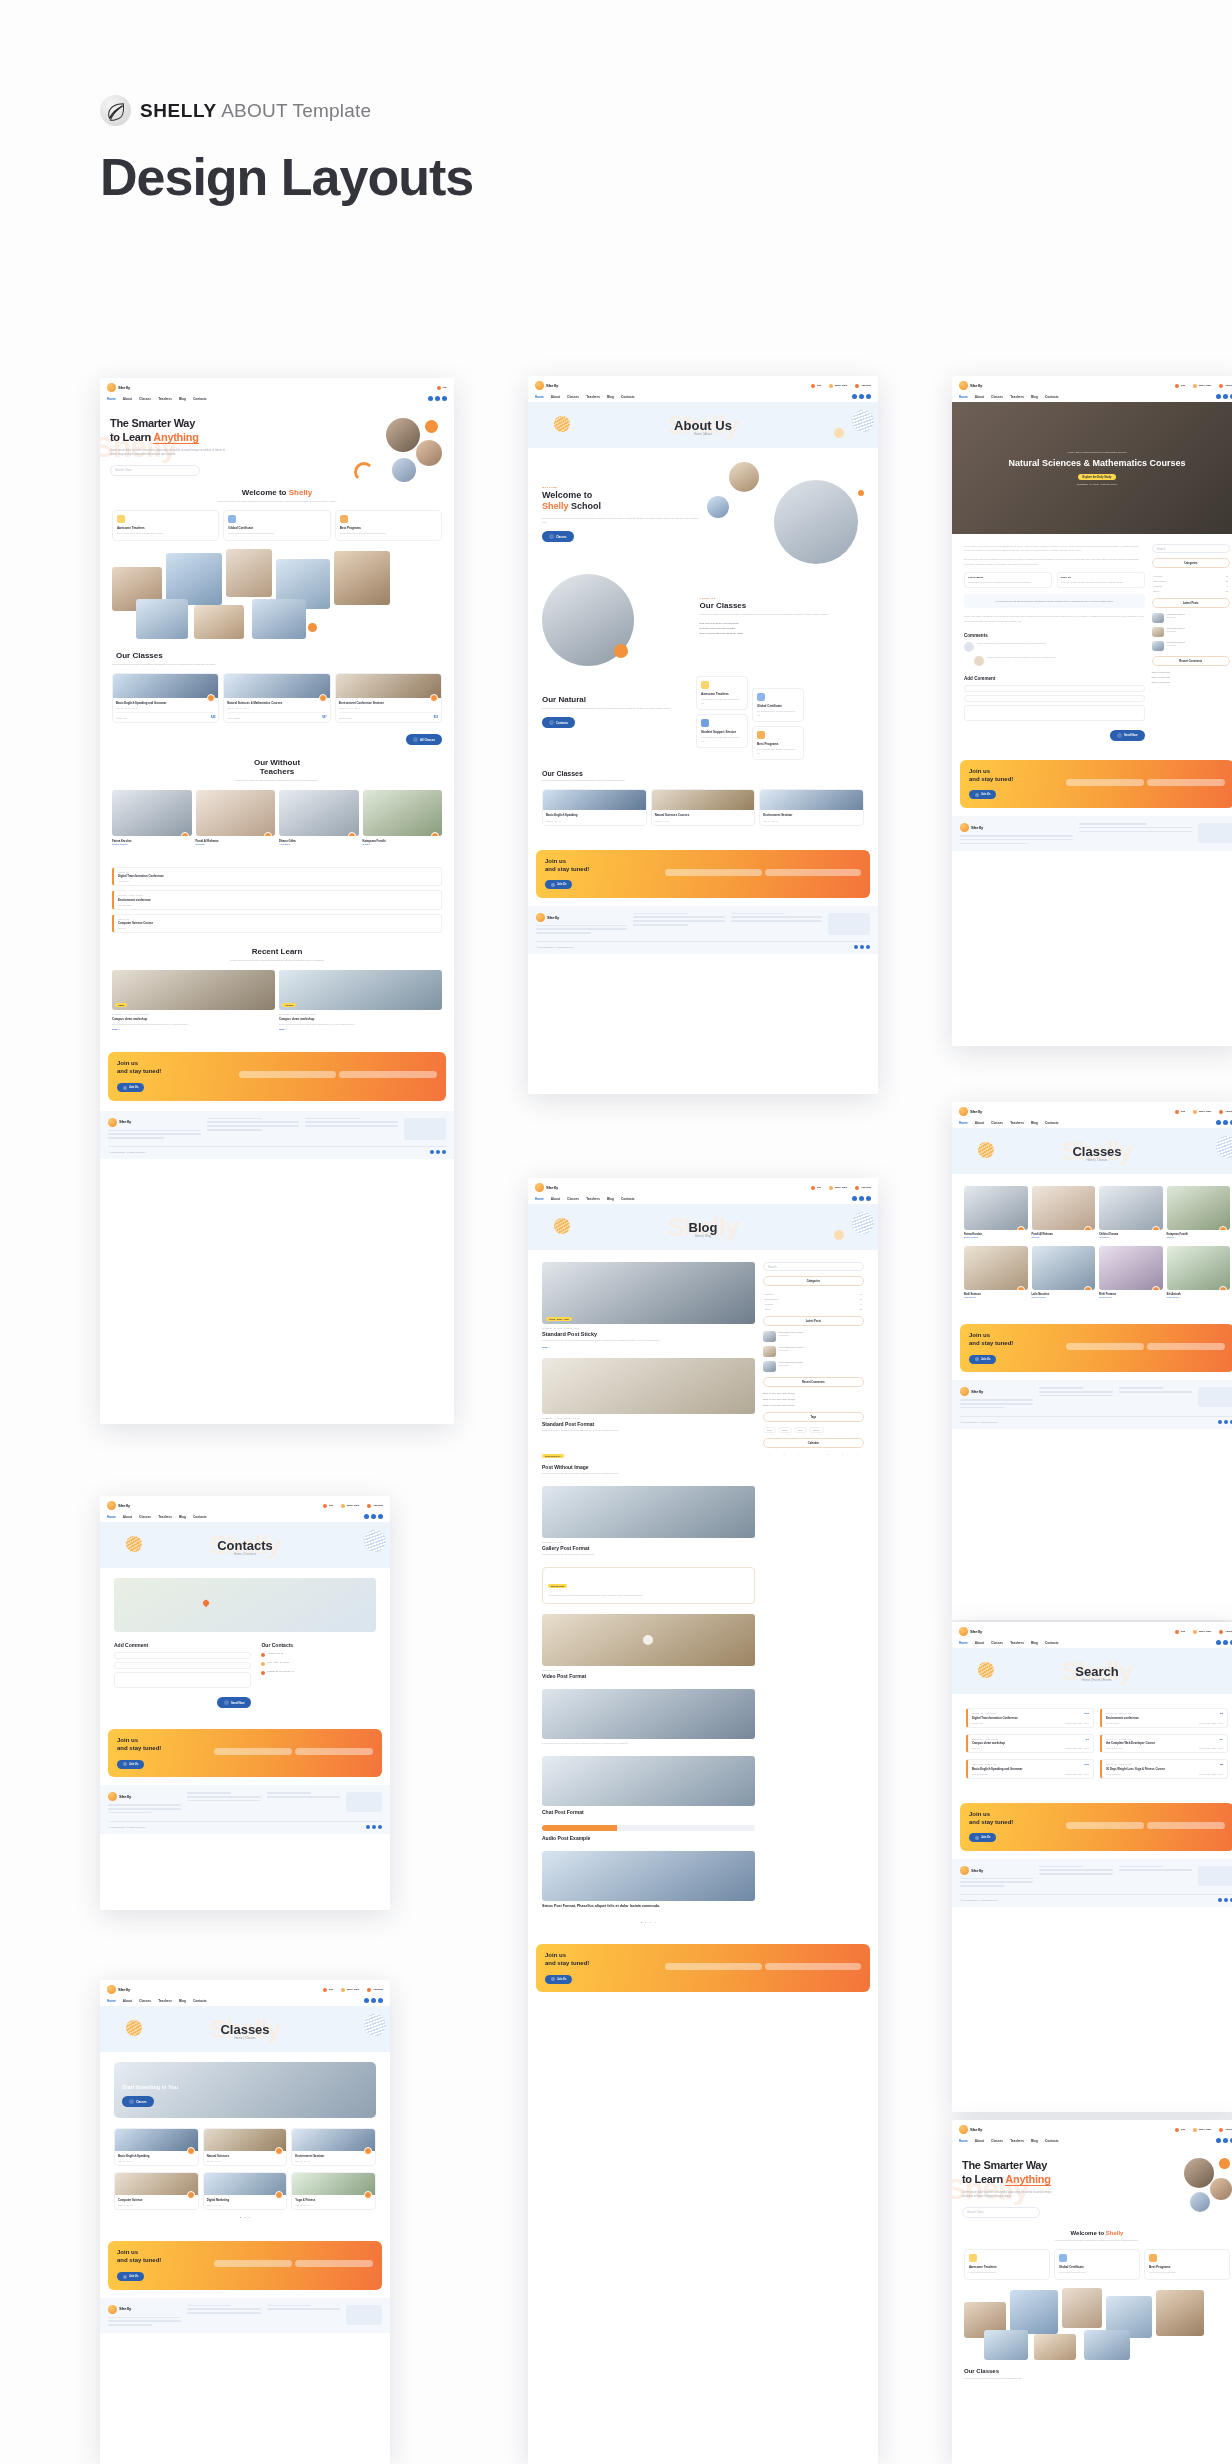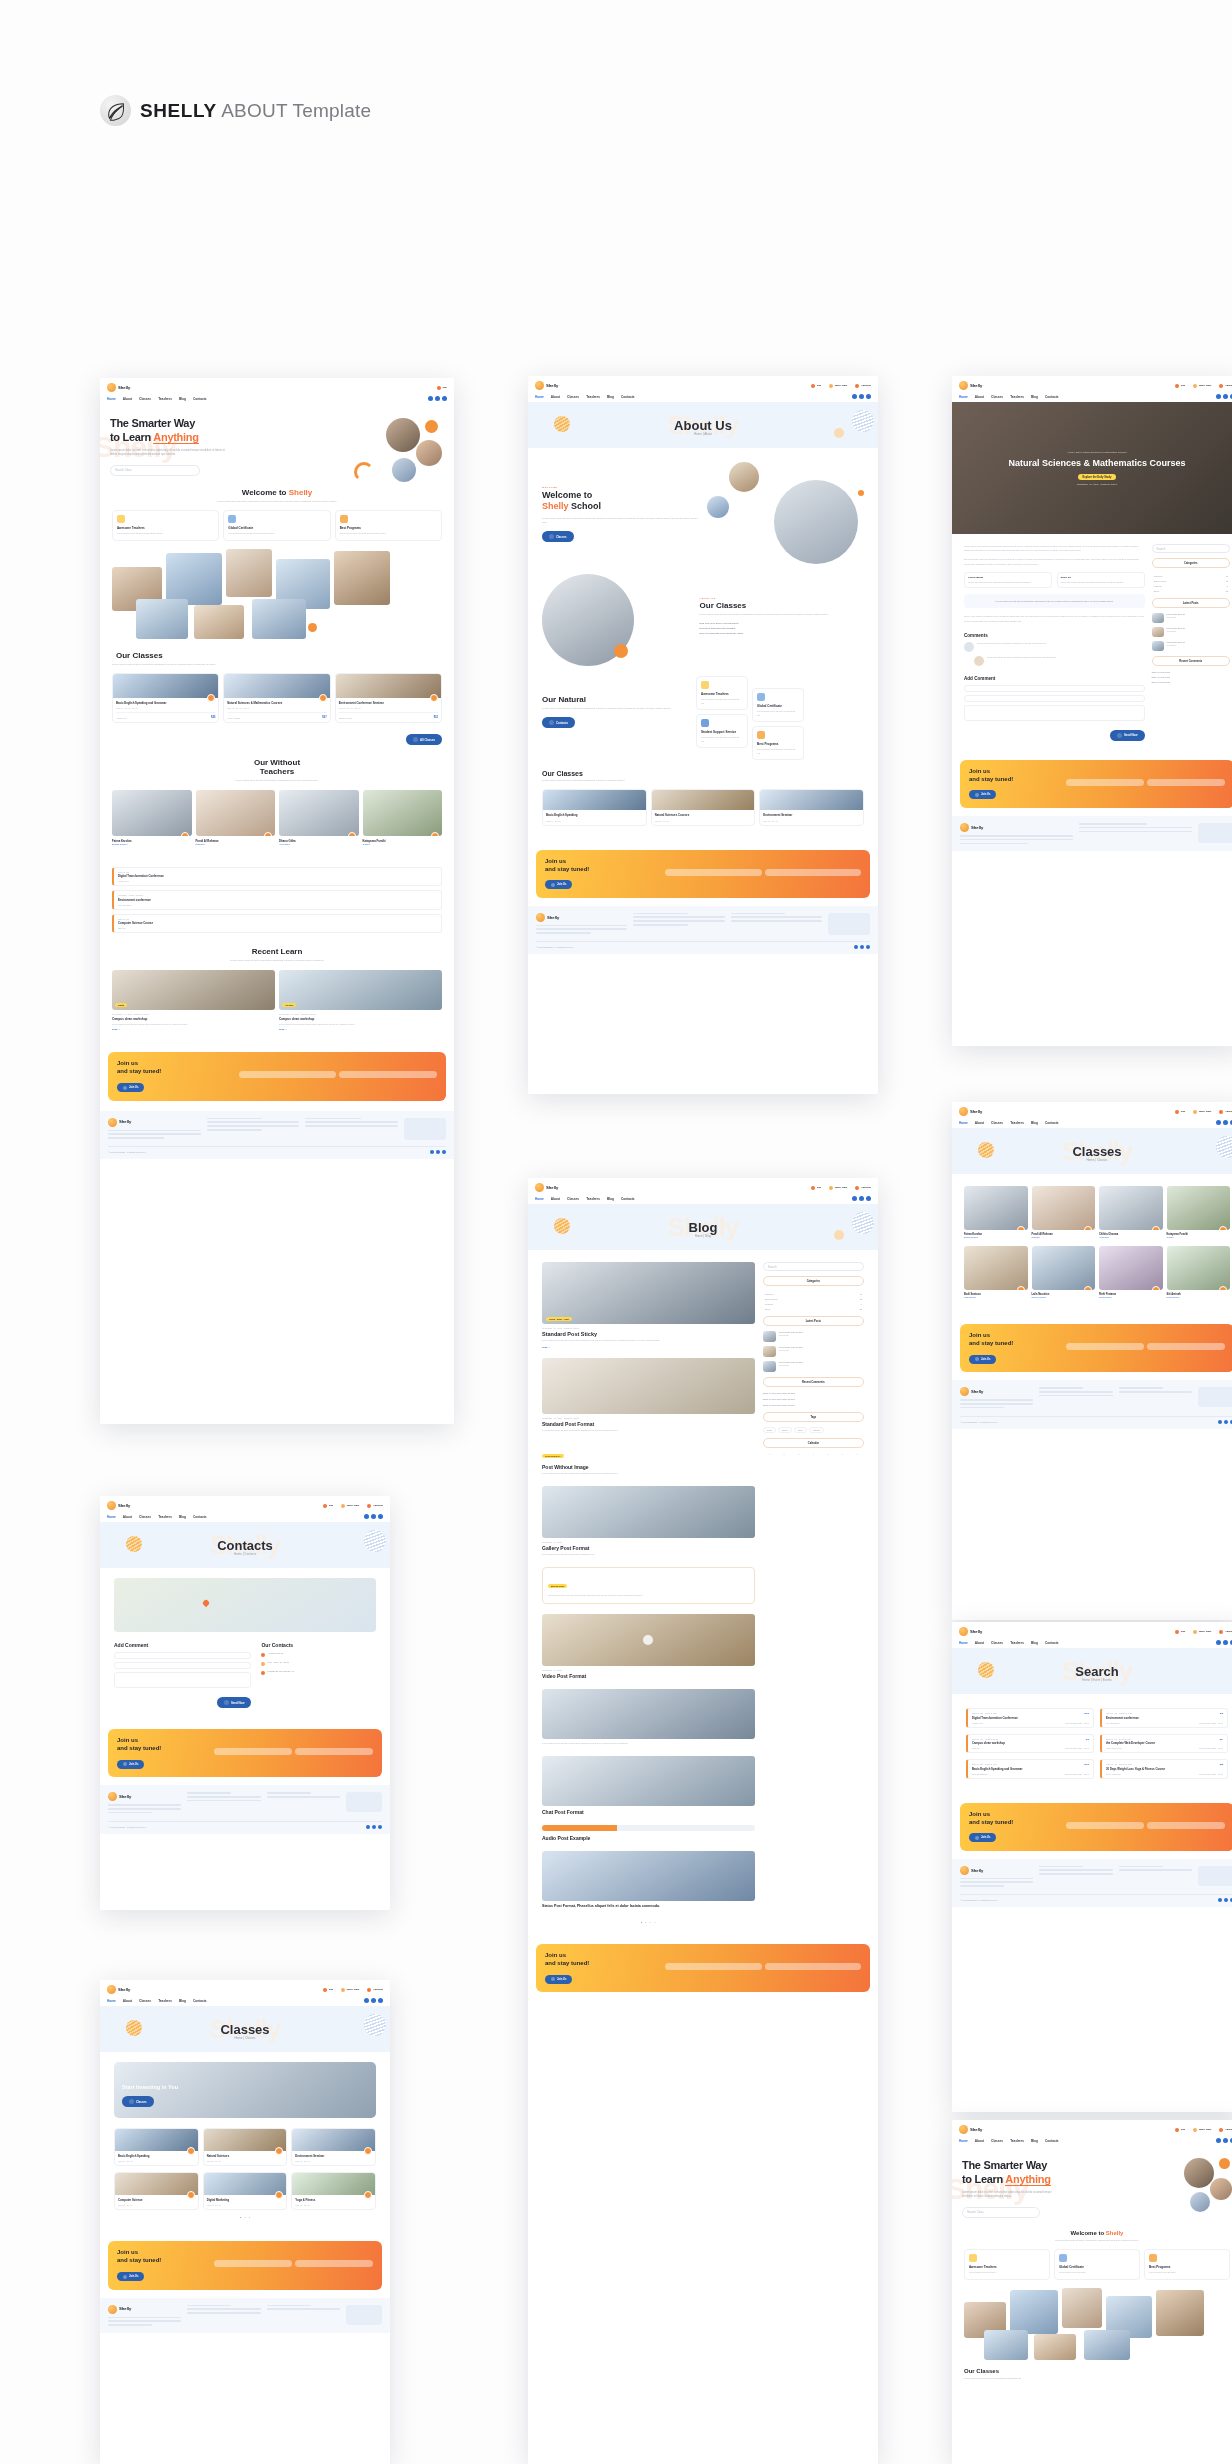--- a/index.html
+++ b/index.html
@@ -178,20 +178,21 @@
         <path d="M20 4C10 4 4 9 4 16c0 2 1 4 1 4s4-10 14-13c0 0-7 4-10 9-2 3-3 6-3 6s8 1 12-4c3-4 2-14 2-14z"></path>
         <path d="M5 20C9 15 14 10 19 6"></path>
       </svg>
     </span>
     <div class="brand-text">
       <b>SHELLY</b>
       <span>ABOUT Template</span>
     </div>
   </div>
   <div class="big-title">
+    <div class="l2">Design Layouts</div>
   </div>
 </div>
 
 <div class="mock" style="left:100px; top:378px; width:354px; height:1046px;">
   <div class="mock-inner">
     <div class="m-head">
       <div class="m-head-top">
         <div class="m-logo">
           <span class="dot"></span>
           <span class="txt">Shelly</span>

